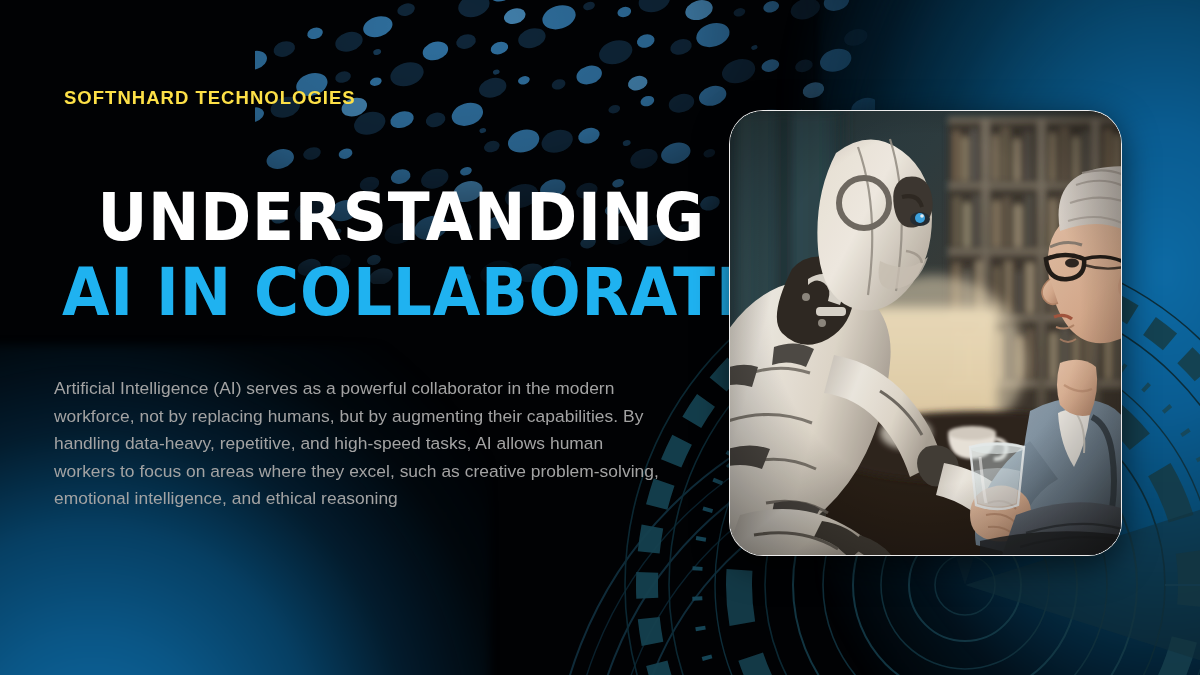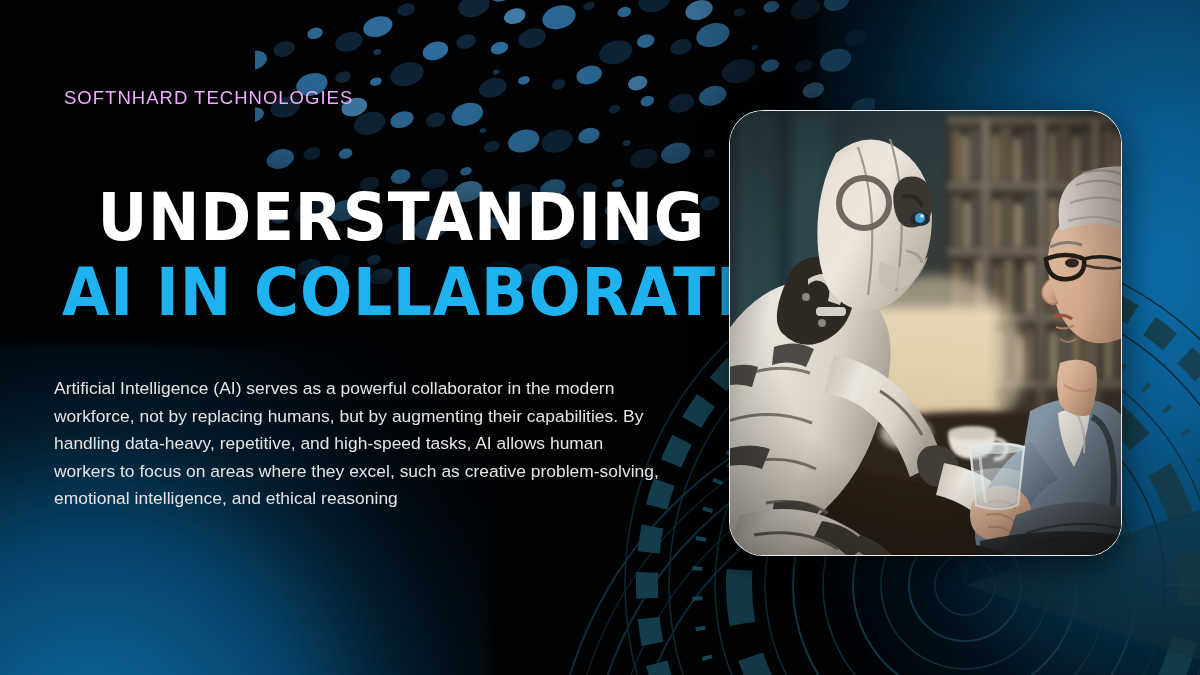--- a/index.html
+++ b/index.html
@@ -108,23 +108,23 @@
     top: 0;
     width: 700px;
     height: 675px;
   }
 
   .brand {
     position: absolute;
     left: 64px;
     top: 87px;
     font-size: 18.5px;
-    font-weight: 400;
+    font-weight: 700;
     letter-spacing: 0.055em;
-    color: #f0abfc;
+    color: #fde047;
     white-space: nowrap;
   }
 
   .headline-wrap {
     position: absolute;
     left: 62px;
     top: 188px;
     width: 640px;
     text-align: center;
   }
@@ -146,21 +146,21 @@
   }
 
   .body-copy {
     position: absolute;
     left: 54px;
     top: 375px;
     width: 610px;
     margin: 0;
     font-size: 17.4px;
     line-height: 1.58;
-    color: #e5e5e5;
+    color: #a3a3a3;
     letter-spacing: 0.002em;
   }
 
   
   .photo-card {
     position: absolute;
     left: 729px;
     top: 110px;
     width: 391px;
     height: 444px;

